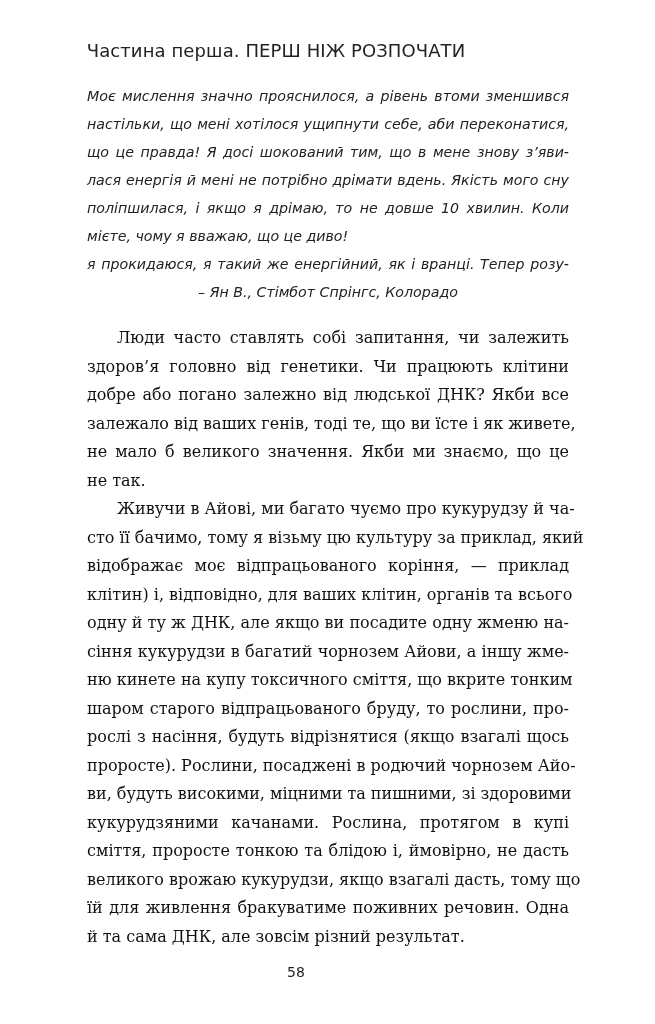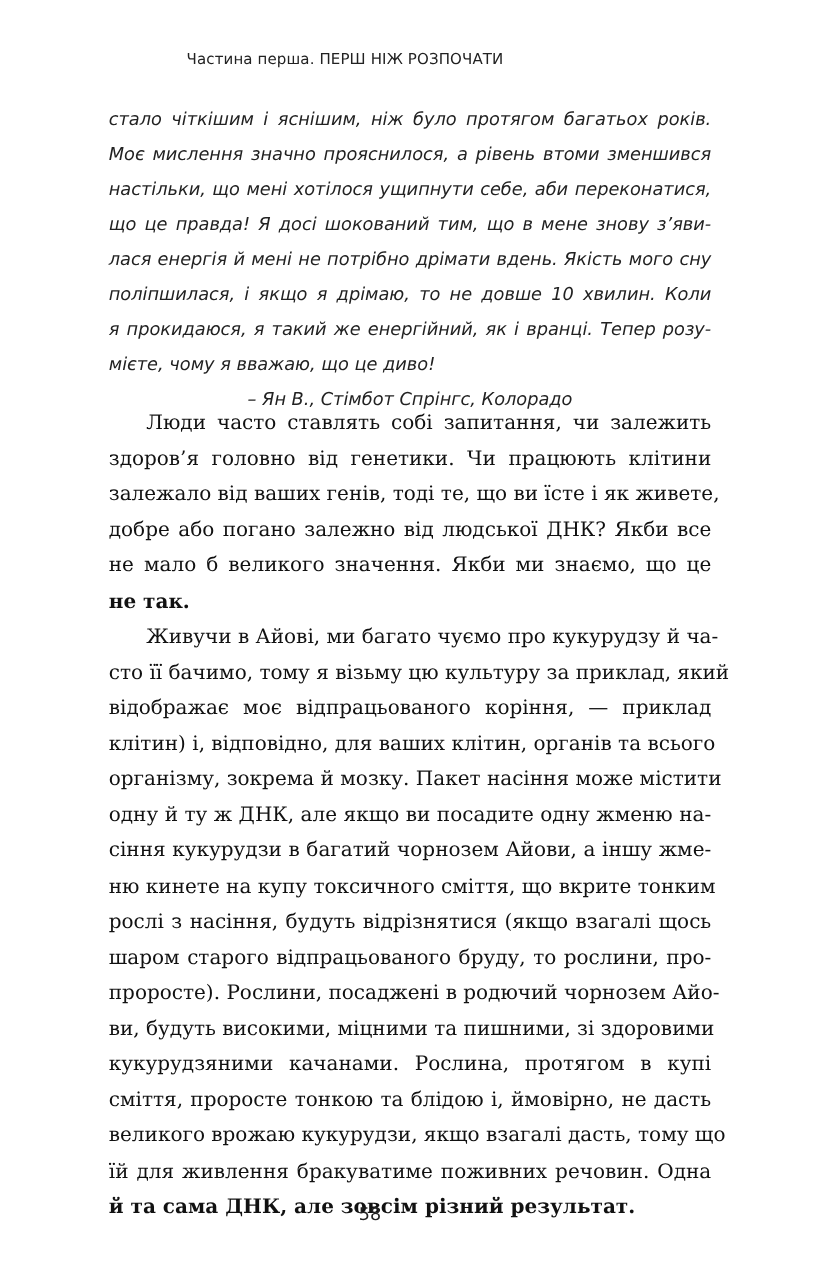--- a/index.html
+++ b/index.html
@@ -1,78 +1,76 @@
 <!DOCTYPE html>
 <html><head>
 <meta charset="utf-8">
 <style>
   html, body { margin:0; padding:0; background:#ffffff; }
   body { width:655px; height:1024px; position:relative; overflow:hidden; color:#1a1a1a; }
   .running-head {
     position:absolute; top:40px; left:0; width:552px; text-align:center;
-    font-family:"DejaVu Sans", sans-serif; font-size:12px; color:#222;
+    font-family:"DejaVu Sans", sans-serif; font-size:18px; color:#222;
     letter-spacing:0.1px;
   }
   .quote {
     position:absolute; top:82px; left:87px; width:482px;
     font-family:"DejaVu Sans", sans-serif; font-style:italic;
     font-size:14.2px; line-height:28px; color:#222;
   }
   .quote .line { display:block; white-space:nowrap; text-align:justify; text-align-last:justify; height:28px; }
   .quote .line.last { text-align-last:left; }
   .quote .attribution { display:block; text-align:center; height:28px; }
   .body-text {
     position:absolute; top:324px; left:87px; width:482px;
     font-family:"DejaVu Serif", serif; font-size:16px; line-height:28.5px; color:#111;
   }
   .body-text .line { display:block; white-space:nowrap; text-align:justify; text-align-last:justify; height:28.5px; }
   .body-text .line.indent { padding-left:30px; }
-  .body-text .line.last { text-align-last:left;font-weight:bold; }
+  .body-text .line.last { text-align-last:left; }
   .page-number {
     position:absolute; top:964px; left:0; width:592px; text-align:center;
     font-family:"DejaVu Sans", sans-serif; font-size:14px; color:#222;
   }
 </style>
 </head>
 <body>
 
 <div class="running-head">Частина перша. ПЕРШ НІЖ РОЗПОЧАТИ</div>
 
 <div class="quote">
-  <span class="line">стало чіткішим і яснішим, ніж було протягом багатьох років.</span>
   <span class="line">Моє мислення значно прояснилося, а рівень втоми зменшився</span>
   <span class="line">настільки, що мені хотілося ущипнути себе, аби переконатися,</span>
   <span class="line">що це правда! Я досі шокований тим, що в мене знову з’яви-</span>
   <span class="line">лася енергія й мені не потрібно дрімати вдень. Якість мого сну</span>
   <span class="line">поліпшилася, і якщо я дрімаю, то не довше 10 хвилин. Коли</span>
+  <span class="line last">мієте, чому я вважаю, що це диво!</span>
   <span class="line">я прокидаюся, я такий же енергійний, як і вранці. Тепер розу-</span>
-  <span class="line last">мієте, чому я вважаю, що це диво!</span>
   <span class="attribution">– Ян В., Стімбот Спрінгс, Колорадо</span>
 </div>
 
 <div class="body-text">
   <div>
     <span class="line indent">Люди часто ставлять собі запитання, чи залежить</span>
     <span class="line">здоров’я головно від генетики. Чи працюють клітини</span>
+    <span class="line">добре або погано залежно від людської ДНК? Якби все</span>
     <span class="line">залежало від ваших генів, тоді те, що ви їсте і як живете,</span>
-    <span class="line">добре або погано залежно від людської ДНК? Якби все</span>
     <span class="line">не мало б великого значення. Якби ми знаємо, що це</span>
     <span class="line last">не так.</span>
   </div>
   <div>
     <span class="line indent">Живучи в Айові, ми багато чуємо про кукурудзу й ча-</span>
     <span class="line">сто її бачимо, тому я візьму цю культуру за приклад, який</span>
     <span class="line">відображає моє відпрацьованого коріння, — приклад</span>
     <span class="line">клітин) і, відповідно, для ваших клітин, органів та всього</span>
-    <span class="line">організму, зокрема й мозку. Пакет насіння може містити</span>
     <span class="line">одну й ту ж ДНК, але якщо ви посадите одну жменю на-</span>
     <span class="line">сіння кукурудзи в багатий чорнозем Айови, а іншу жме-</span>
     <span class="line">ню кинете на купу токсичного сміття, що вкрите тонким</span>
+    <span class="line">шаром старого відпрацьованого бруду, то рослини, про-</span>
     <span class="line">рослі з насіння, будуть відрізнятися (якщо взагалі щось</span>
-    <span class="line">шаром старого відпрацьованого бруду, то рослини, про-</span>
     <span class="line">проросте). Рослини, посаджені в родючий чорнозем Айо-</span>
     <span class="line">ви, будуть високими, міцними та пишними, зі здоровими</span>
     <span class="line">кукурудзяними качанами. Рослина, протягом в купі</span>
     <span class="line">сміття, проросте тонкою та блідою і, ймовірно, не дасть</span>
     <span class="line">великого врожаю кукурудзи, якщо взагалі дасть, тому що</span>
     <span class="line">їй для живлення бракуватиме поживних речовин. Одна</span>
     <span class="line last">й та сама ДНК, але зовсім різний результат.</span>
   </div>
 </div>
 

